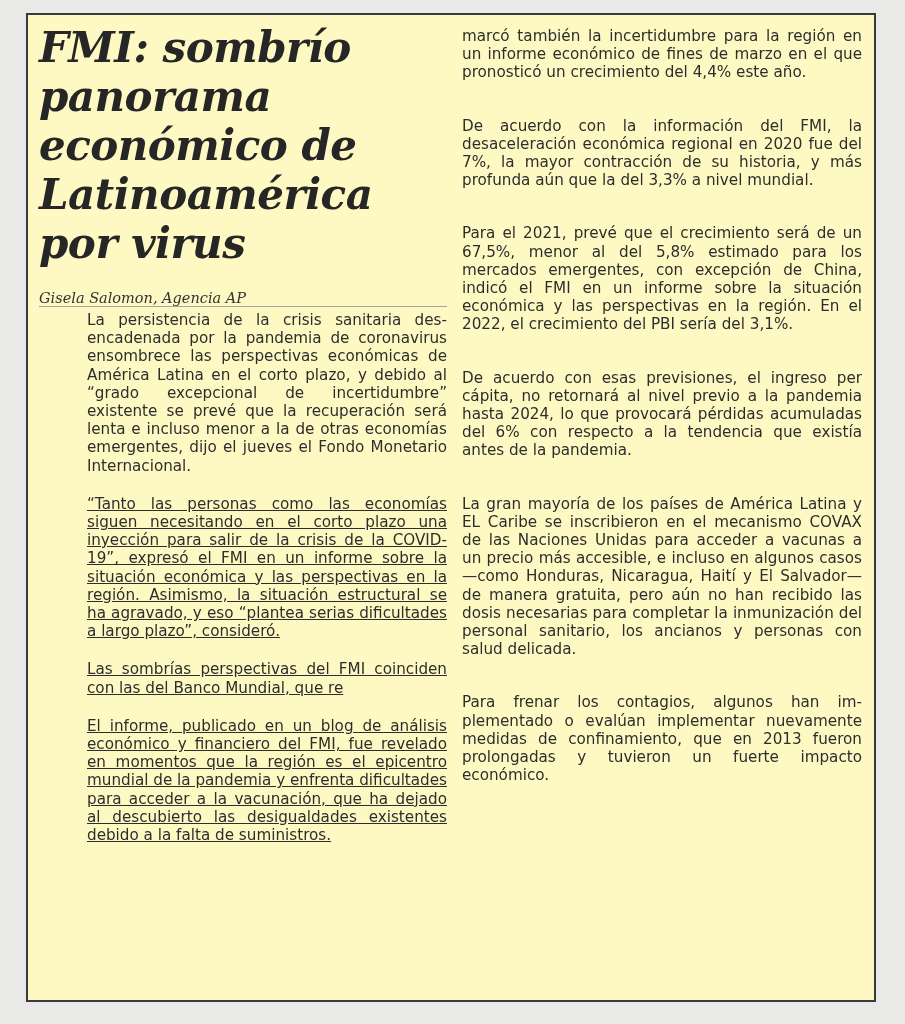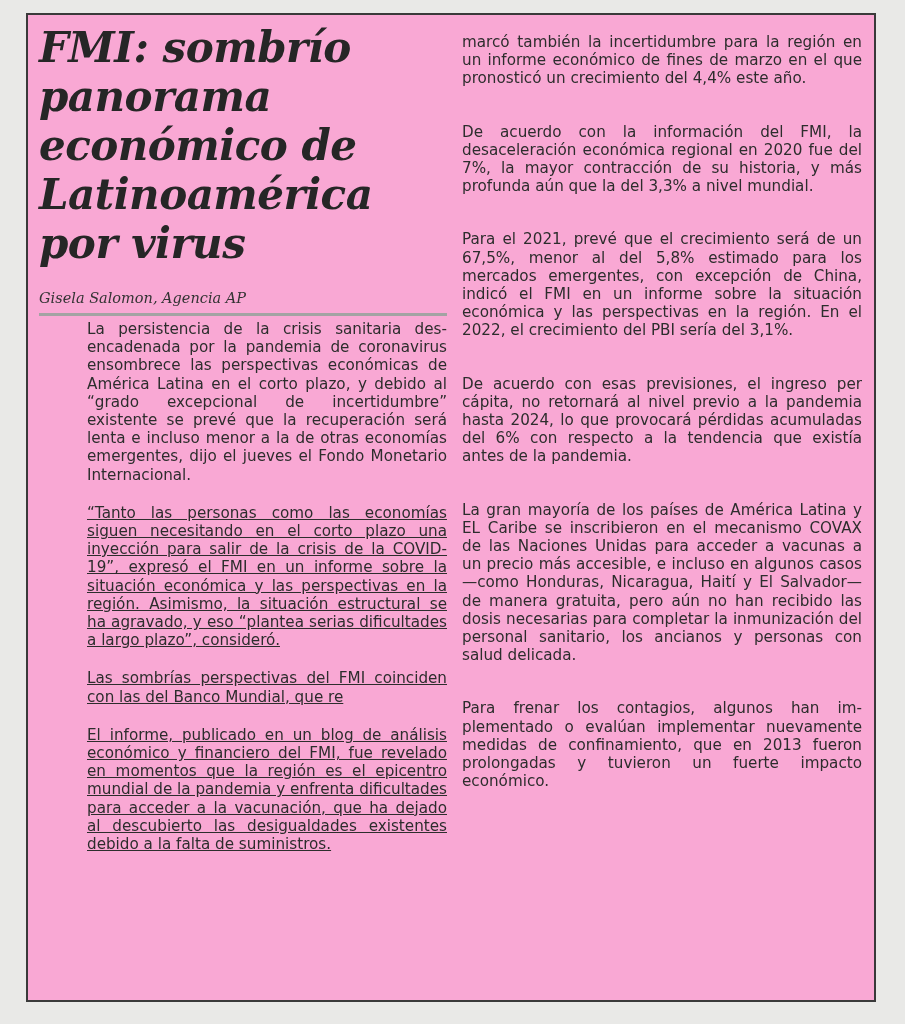--- a/index.html
+++ b/index.html
@@ -9,21 +9,21 @@
     position: relative;
     overflow: hidden;
     color: #2b2b2b;
   }
   .frame {
     position: absolute;
     left: 26px; top: 13px;
     width: 850px; height: 989px;
     border: 2px solid #3a3a3a;
     box-sizing: border-box;
-    background: #f9a8d4;
+    background: #fef9c3;
   }
   .col {
     position: absolute;
     top: 0;
   }
   .col-left { left: 11px; width: 408px; }
   .col-right { left: 434px; width: 400px; }
   .headline {
     font-family: "DejaVu Serif", serif;
     font-weight: bold;
@@ -33,36 +33,35 @@
     color: #262626;
     margin: 8px 0 0 0;
     letter-spacing: -0.5px;
   }
   .byline {
     font-family: "DejaVu Serif", serif;
     font-style: italic;
     font-size: 14.5px;
     color: #333;
     margin-top: 22px;
-    padding-bottom: 7px;
-    border-bottom: 3px solid #a3a3a3;
+    border-bottom: 1px solid #a3a3a3;
   }
   .para {
     font-family: "DejaVu Sans", sans-serif;
     font-size: 15.2px;
     line-height: 18.2px;
     text-align: justify;
     hyphens: manual;
     margin: 0;
     color: #2d2d2d;
   }
   .col-left .para { margin-top: 4px; margin-left: 48px; }
   .col-left .para + .para { margin-top: 20px; text-decoration: underline; }
   .col-right .para { margin-top: 35px; }
-  .col-right .para:first-child { margin-top: 18px; }
+  .col-right .para:first-child { margin-top: 12px; }
 </style>
 </head>
 <body>
 
 <div class="frame">
   <div class="col col-left">
     <h1 class="headline">FMI: sombrío panorama económico de Latinoamérica por virus</h1>
     <div class="byline">Gisela Salomon, Agencia AP</div>
     <p class="para">La persistencia de la crisis sanitaria des­encadenada por la pandemia de corona­virus ensombrece las perspectivas eco­nómicas de América Latina en el corto plazo, y debido al “grado excepcional de incertidumbre” existente se prevé que la recuperación será lenta e incluso menor a la de otras economías emergentes, dijo el jueves el Fondo Monetario Internacional.</p>
     <p class="para">“Tanto las personas como las economías siguen necesitando en el corto plazo una inyección para salir de la crisis de la CO­VID-19”, expresó el FMI en un informe so­bre la situación económica y las perspec­tivas en la región. Asimismo, la situación estructural se ha agravado, y eso “plantea serias dificultades a largo plazo”, conside­ró.</p>

